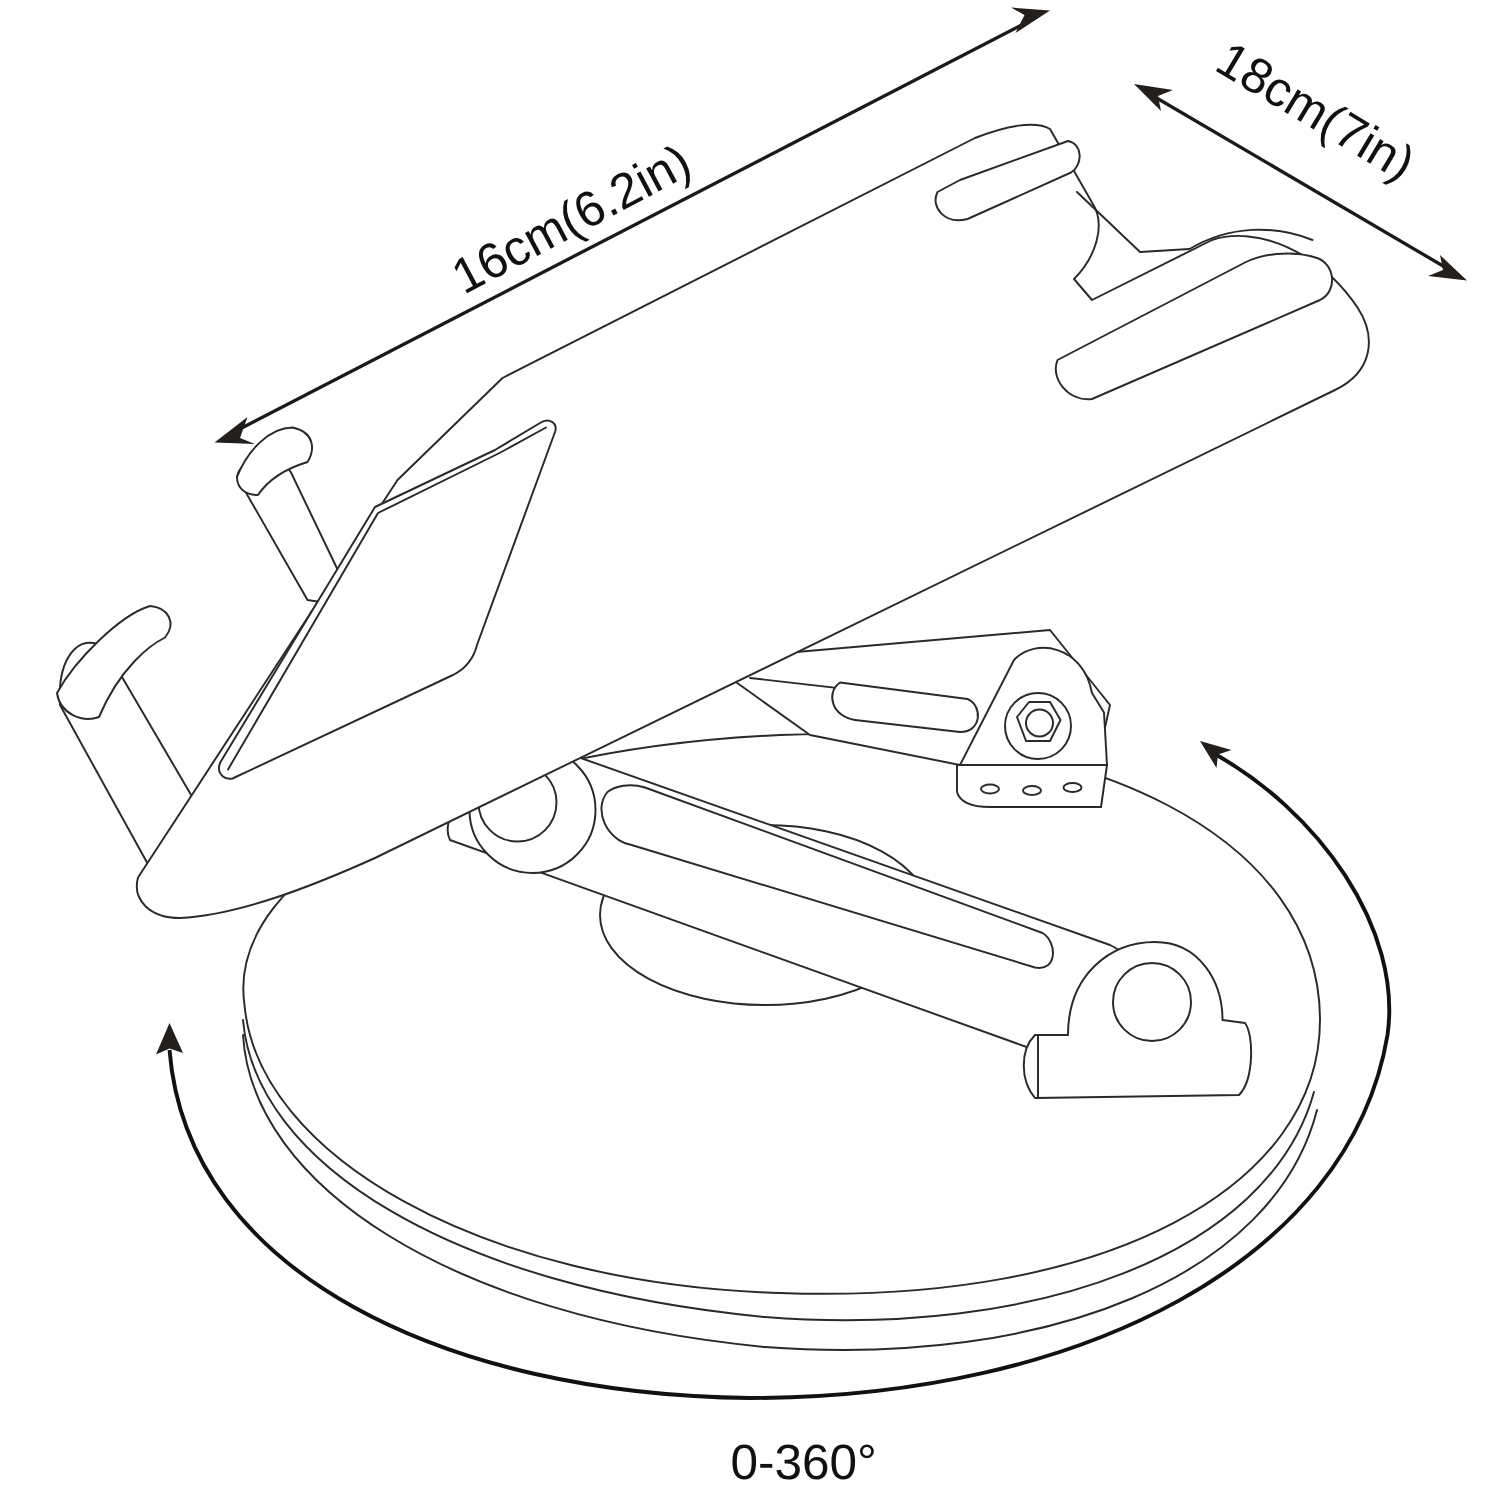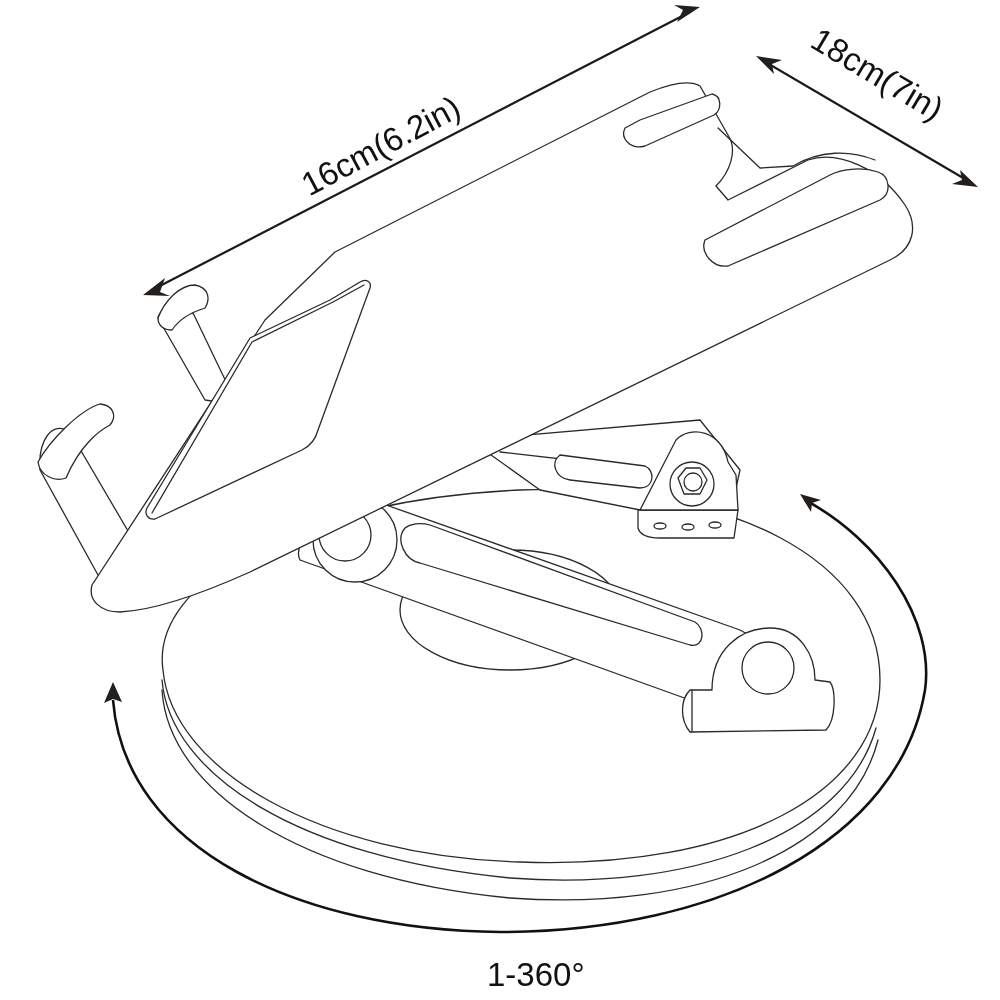--- a/index.html
+++ b/index.html
@@ -89,14 +89,14 @@
 
     <g>
       <path class="arc" d="M113,700 C125,850 300,930 500,932 C720,932 900,840 925,690 C935,620 880,540 805,500"></path>
       <polygon class="head" points="113,682 104,703 113,699 122,702"></polygon>
       <polygon class="head" points="800,494 821,500 812,503 811,512"></polygon>
     </g>
   </svg>
 
   <div class="lbl" id="lbl-length">16cm(6.2in)</div>
   <div class="lbl" id="lbl-width">18cm(7in)</div>
-  <div class="lbl" id="lbl-rotation">1-360°</div>
+  <div class="lbl" id="lbl-rotation">0-360°</div>
 </div>
 
 </body></html>

